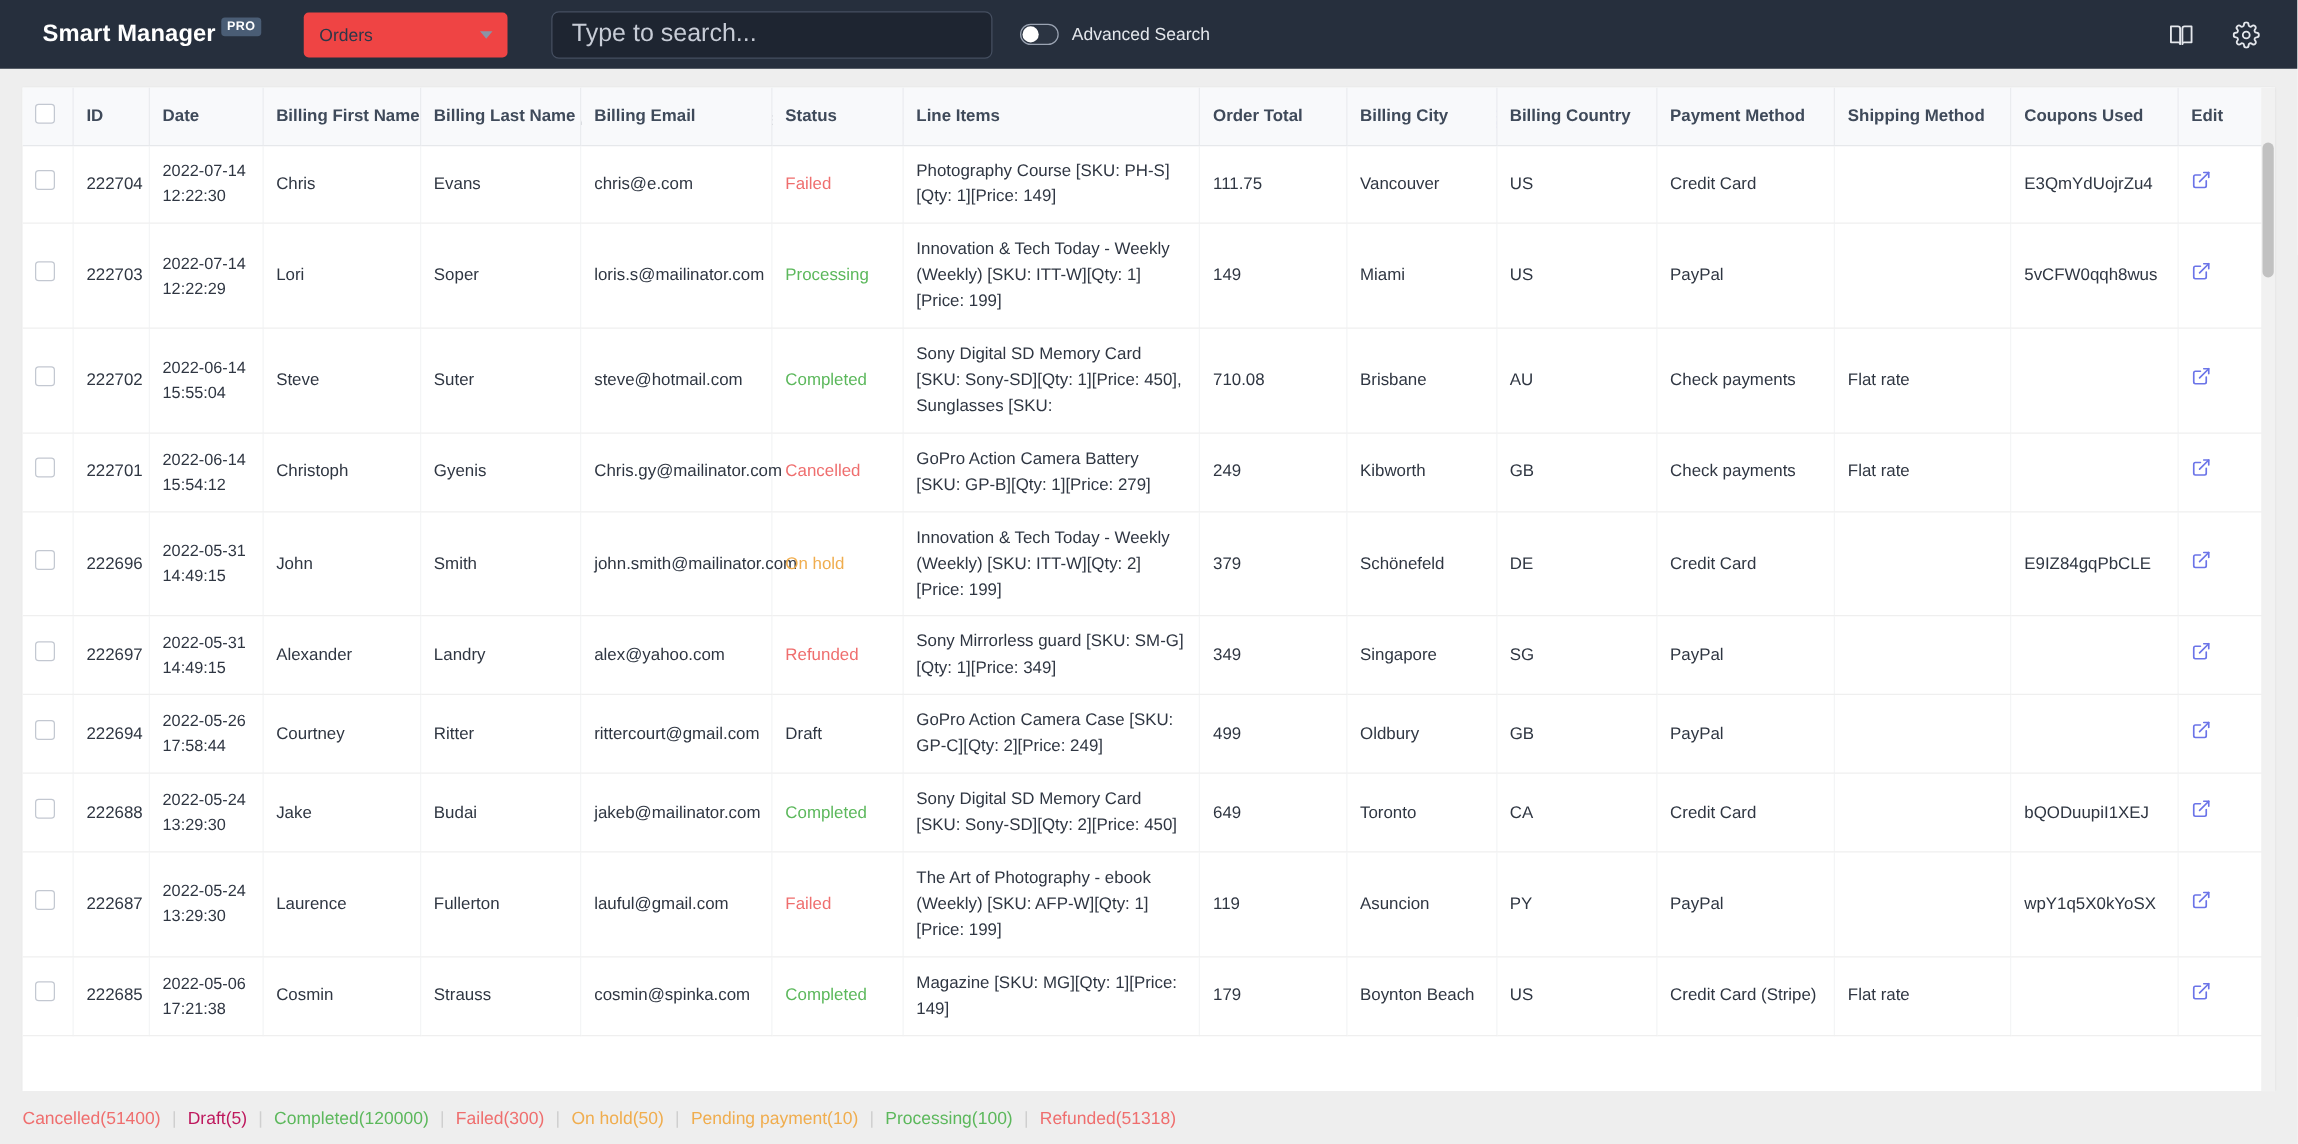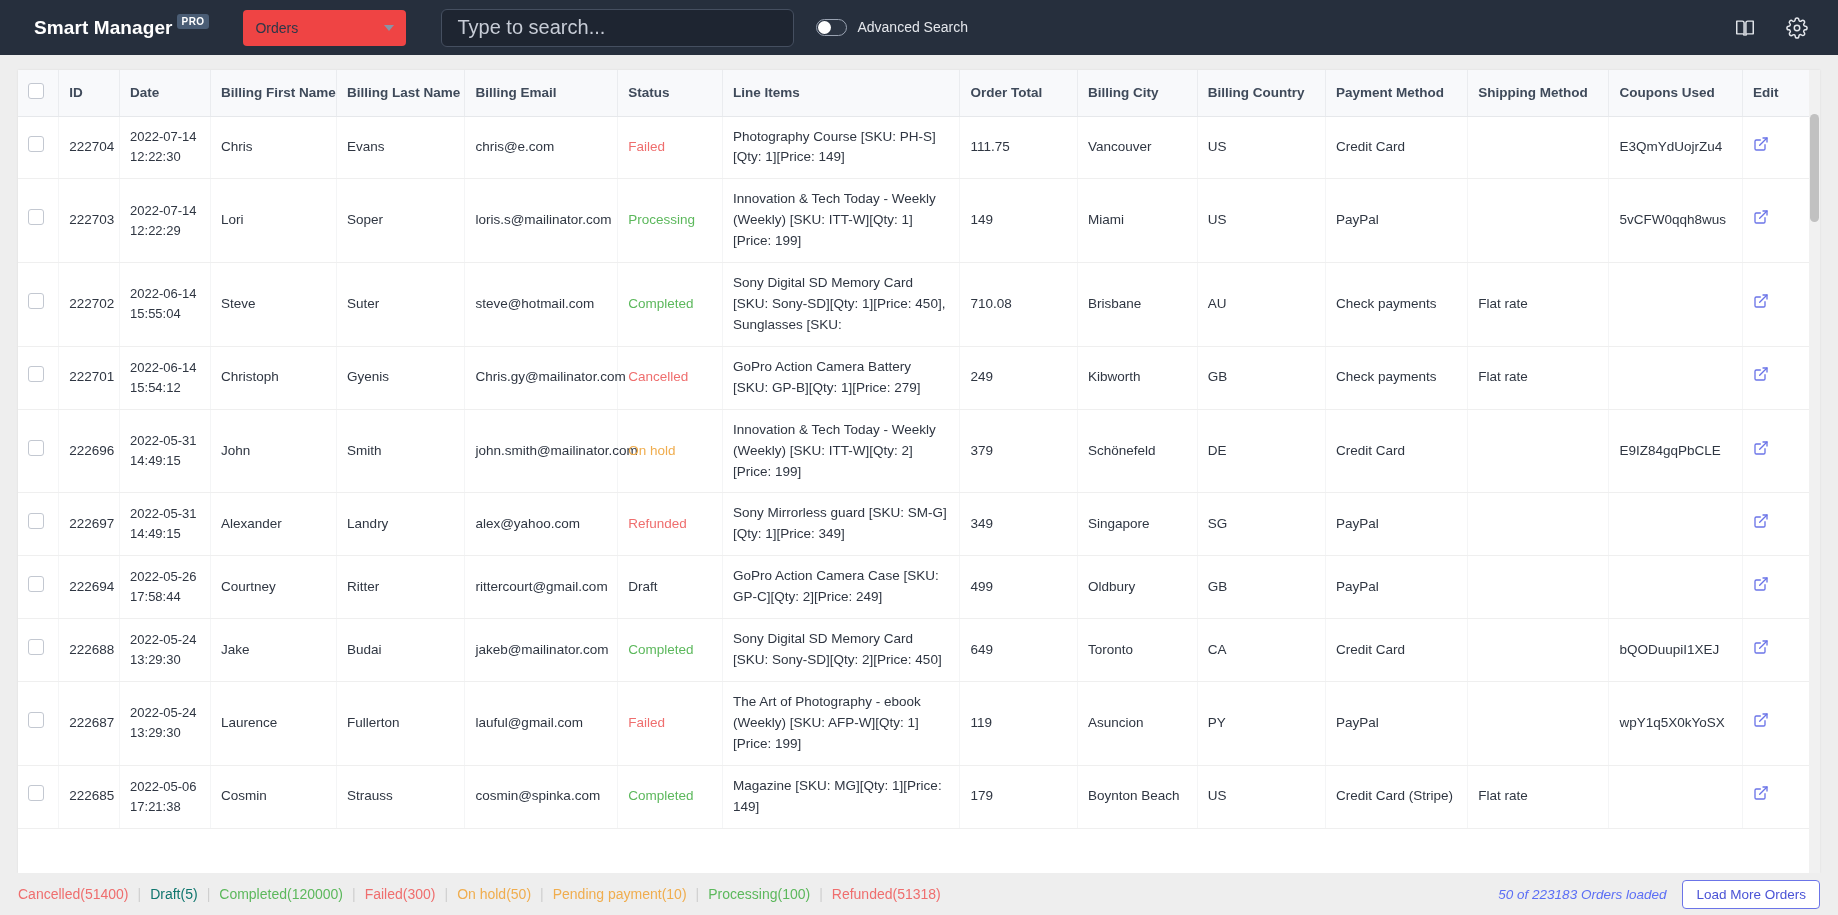--- a/index.html
+++ b/index.html
@@ -654,31 +654,27 @@
     </div>
   </div>
 
 </div>
 </div>
 
 <div class="statusbar">
   <div class="status-links" id="status-filters">
       <span class="sl st-cancelled">Cancelled(51400)</span>
       <span class="sl-sep">|</span>
-      <span class="sl st-draft" style="color: #0f766e;">Draft(5)</span>
+      <span class="sl st-draft" style="color: #be185d;">Draft(5)</span>
       <span class="sl-sep">|</span>
       <span class="sl st-completed">Completed(120000)</span>
       <span class="sl-sep">|</span>
       <span class="sl st-failed">Failed(300)</span>
       <span class="sl-sep">|</span>
       <span class="sl st-onhold">On hold(50)</span>
       <span class="sl-sep">|</span>
       <span class="sl st-pending">Pending payment(10)</span>
       <span class="sl-sep">|</span>
       <span class="sl st-processing">Processing(100)</span>
       <span class="sl-sep">|</span>
       <span class="sl st-refunded">Refunded(51318)</span>
     </div>
-  <div class="status-right">
-    <span class="loaded-text">50 of 223183 Orders loaded</span>
-    <button class="load-btn">Load More Orders</button>
-  </div>
 </div>
 
 </body></html>

